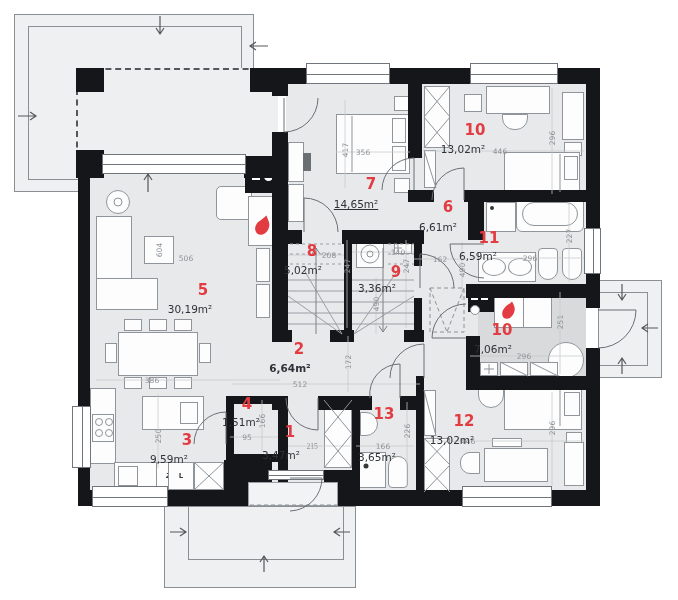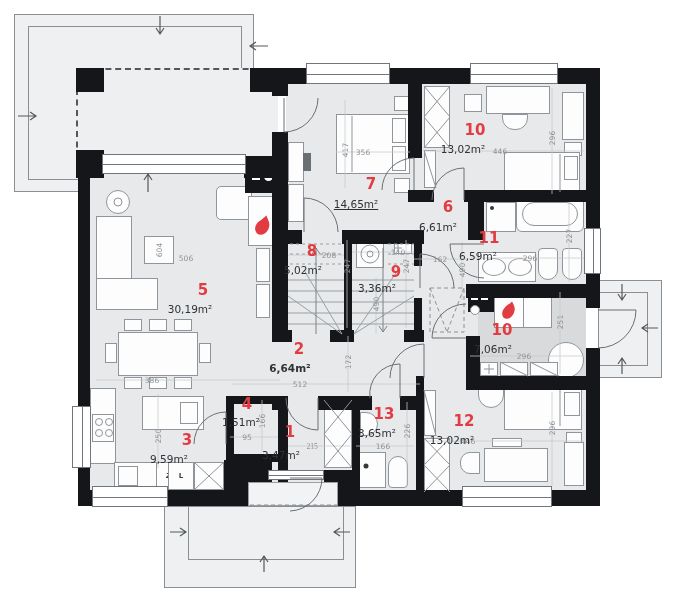--- a/index.html
+++ b/index.html
@@ -289,21 +289,21 @@
       <span class="area" style="left: 303px; top: 270px;">5,02m²</span>
       <span class="num" style="left: 396px; top: 272px;">9</span>
       <span class="area" style="left: 377px; top: 288px;">3,36m²</span>
       <span class="num" style="left: 475px; top: 130px;">10</span>
       <span class="area" style="left: 463px; top: 149px;">13,02m²</span>
       <span class="num" style="left: 489px; top: 238px;">11</span>
       <span class="area" style="left: 478px; top: 256px;">6,59m²</span>
       <span class="num" style="left: 464px; top: 421px;">12</span>
       <span class="area" style="left: 452px; top: 440px;">13,02m²</span>
       <span class="num" style="left: 384px; top: 414px;">13</span>
-      <span class="area" style="left: 377px; top: 433px; text-align: center;">3,65m²</span>
+      <span class="area" style="left: 377px; top: 457px; text-align: center;">3,65m²</span>
       <span class="num" style="left: 502px; top: 330px;">10</span>
       <span class="area" style="left: 493px; top: 349px;">7,06m²</span>
       <span class="dim rot" style="left: 345px; top: 150px;">417</span>
       <span class="dim" style="left: 363px; top: 152px;">356</span>
       <span class="dim" style="left: 500px; top: 151px;">446</span>
       <span class="dim rot" style="left: 552px; top: 138px;">296</span>
       <span class="dim" style="left: 530px; top: 258px;">296</span>
       <span class="dim rot" style="left: 569px; top: 236px;">227</span>
       <span class="dim" style="left: 440px; top: 259px;">162</span>
       <span class="dim" style="left: 398px; top: 252px;">140</span>

